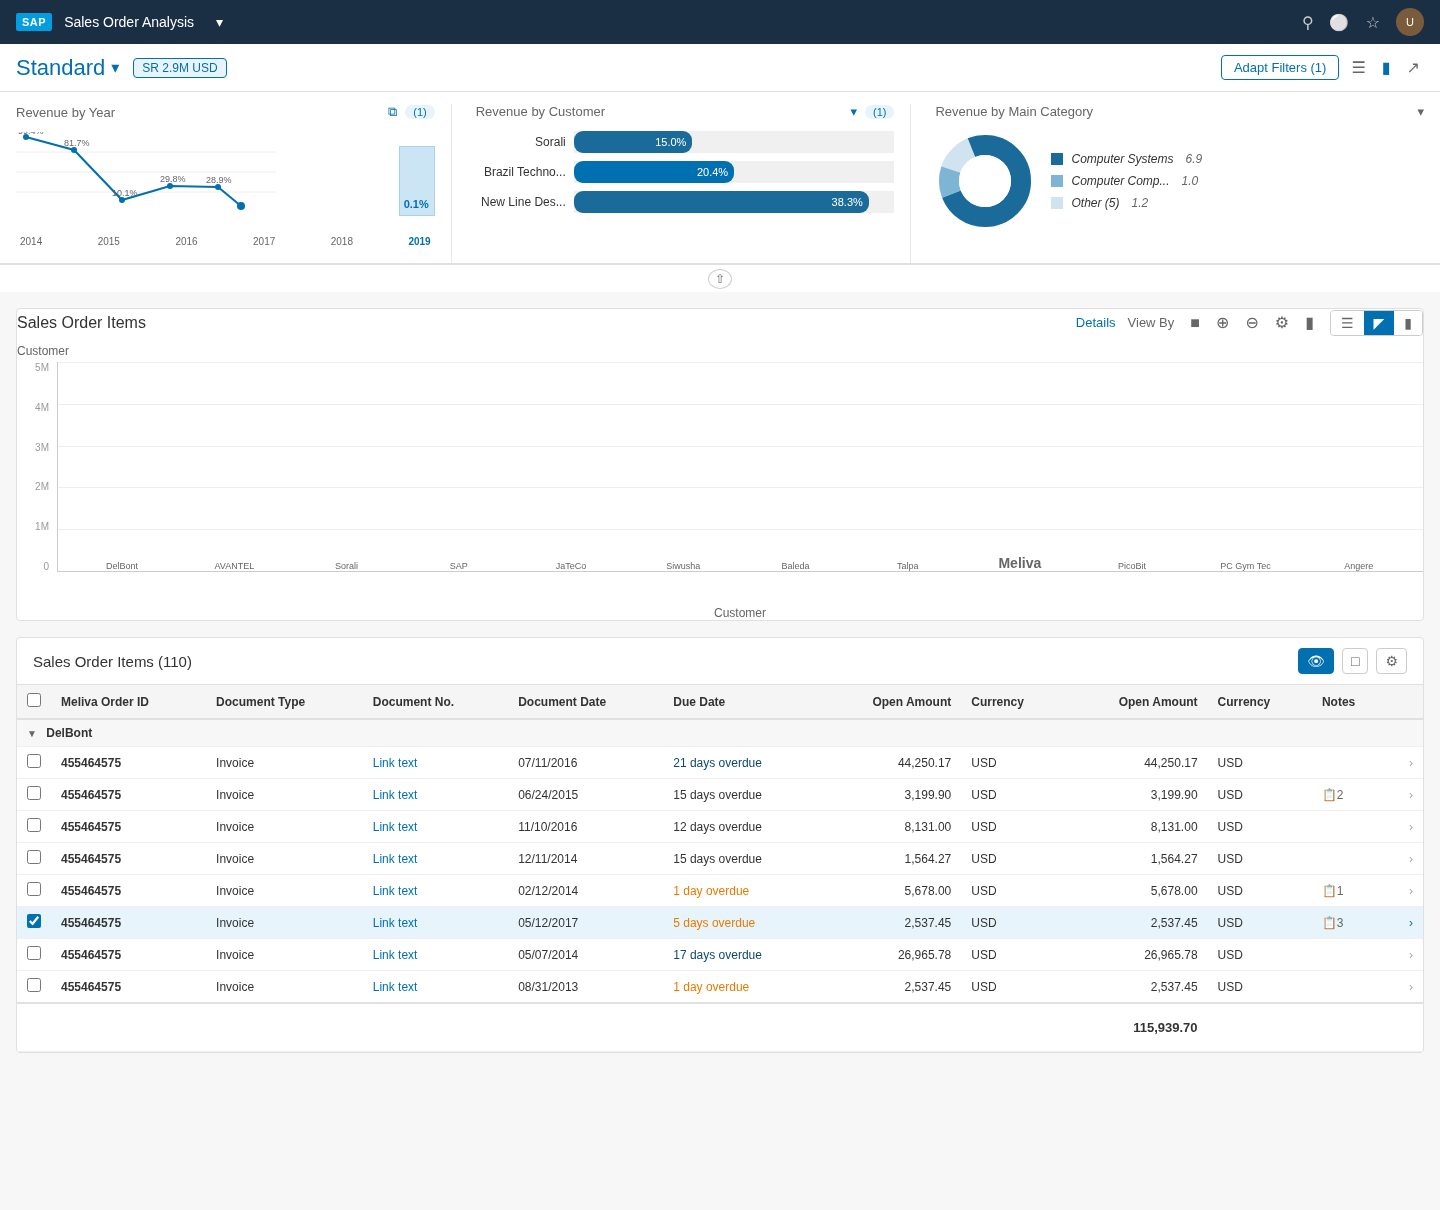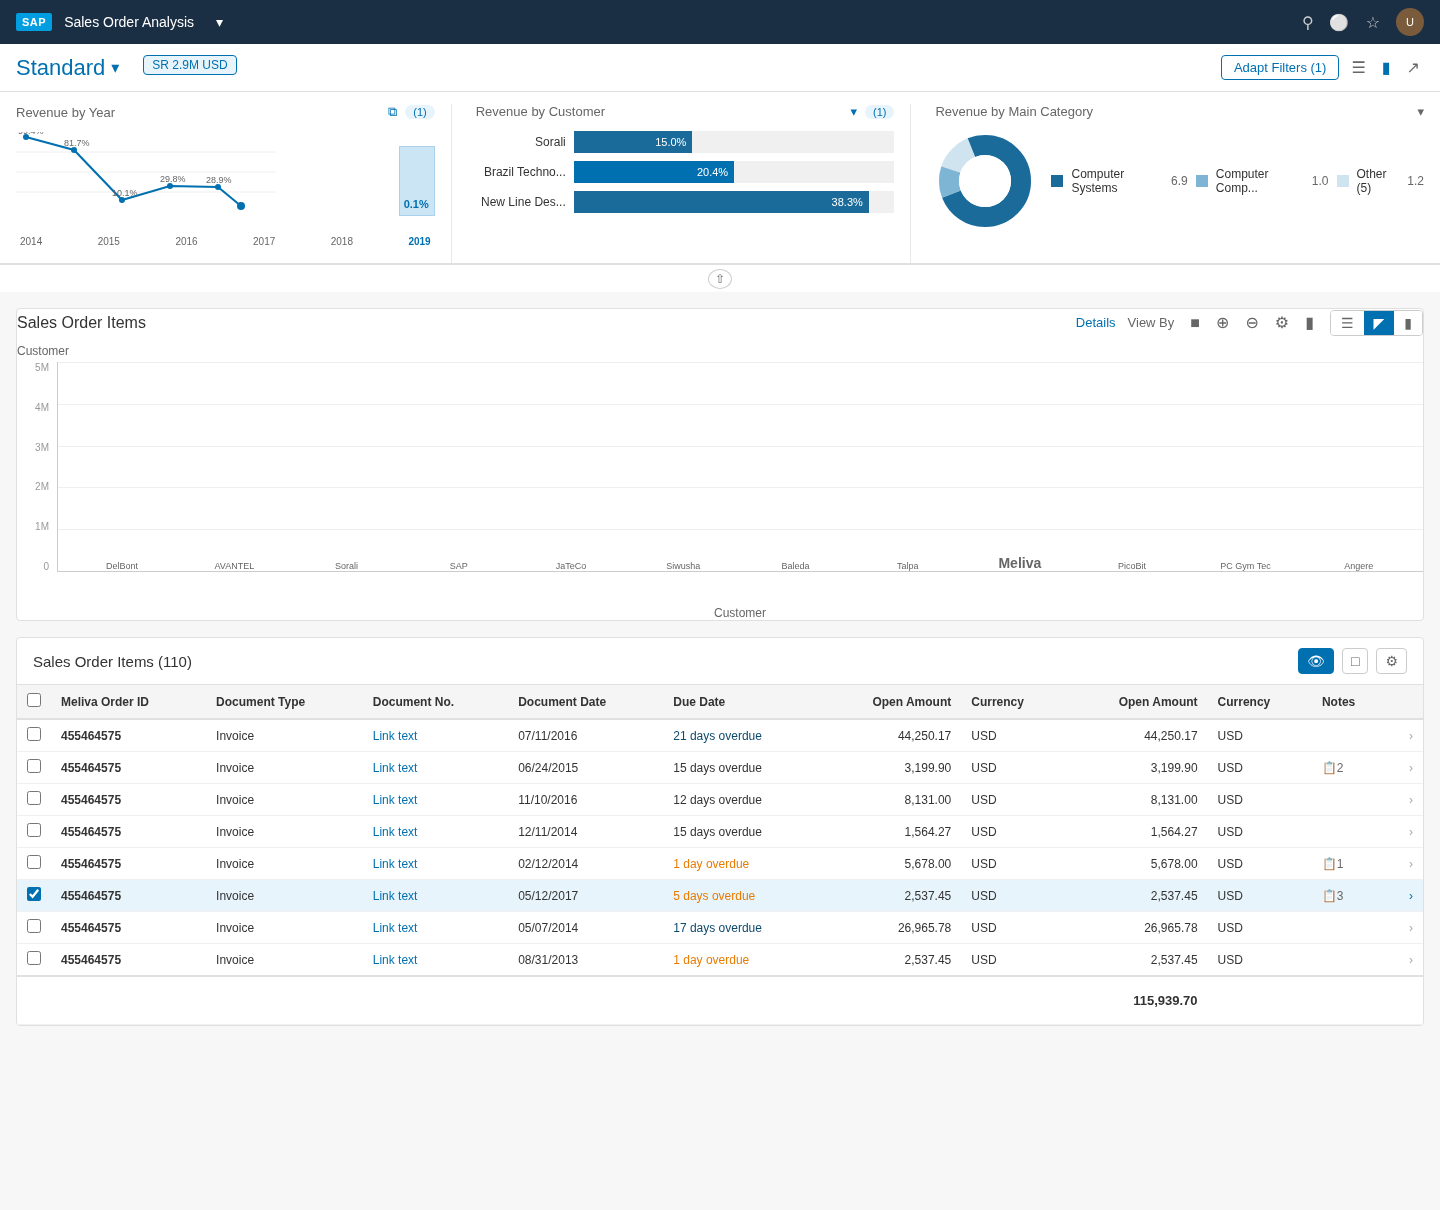--- a/index.html
+++ b/index.html
@@ -31,21 +31,21 @@
 
     
     .header-bar {
       background: white;
       padding: 10px 16px;
       display: flex;
       align-items: center;
       justify-content: space-between;
       border-bottom: 1px solid #e0e0e0;
     }
-    .header-left { display: flex; align-items: flex-start; gap: 24px; }
+    .header-left { display: flex; align-items: center; gap: 14px; }
     .view-title { font-size: 22px; color: #0070b1; font-weight: 400; display: flex; align-items: center; gap: 6px; }
     .sr-badge {
       background: #e8f4fb;
       border: 1px solid #0070b1;
       color: #0070b1;
       font-size: 12px;
       padding: 2px 8px;
       border-radius: 4px;
     }
     .header-right { display: flex; align-items: center; gap: 8px; }
@@ -112,28 +112,28 @@
       font-weight: bold;
       color: #0070b1;
       z-index: 2;
     }
 
     
     .bar-list { display: flex; flex-direction: column; gap: 8px; }
     .bar-row { display: flex; align-items: center; gap: 8px; }
     .bar-label { width: 90px; font-size: 12px; color: #333; text-align: right; flex-shrink: 0; white-space: nowrap; overflow: hidden; text-overflow: ellipsis; }
     .bar-track { flex: 1; height: 22px; background: #f0f0f0; position: relative; }
-    .bar-fill { height: 100%; background: #1a6b9a; display: flex; align-items: center; padding-right: 6px; justify-content: flex-end; }
+    .bar-fill { height: 100%; background: #1a6b9a; display: flex; align-items: center; padding-right: 6px; justify-content: flex-end; border-radius: 9px; }
     .bar-fill.highlighted { background: #0070b1; }
     .bar-value { font-size: 11px; color: white; font-weight: 500; }
 
     
     .donut-area { display: flex; align-items: center; gap: 16px; }
     .donut-wrapper { position: relative; width: 100px; height: 100px; }
-    .donut-legend { display: flex; gap: 8px; }
+    .donut-legend { display: flex; flex-direction: column; gap: 8px; font-style: italic; }
     .legend-item { display: flex; align-items: center; gap: 8px; font-size: 12px; }
     .legend-dot { width: 12px; height: 12px; flex-shrink: 0; }
     .legend-text { color: #333; }
     .legend-value { color: #666; margin-left: 4px; }
 
     
     .collapse-bar {
       text-align: center;
       padding: 6px;
       border-top: 1px solid #e0e0e0;
@@ -509,20 +509,26 @@
           <th class="right">Open Amount</th>
           <th>Currency</th>
           <th class="right">Open Amount</th>
           <th>Currency</th>
           <th>Notes</th>
           <th></th>
         </tr>
       </thead>
       <tbody>
 
+        <tr class="group-row">
+          <td colspan="12">
+            <span class="expand-icon">▼</span>
+            DelBont
+          </td>
+        </tr>
         <tr>
           <td class="checkbox-cell"><input type="checkbox" style=""></td>
           <td class="bold-id">455464575</td>
           <td>Invoice</td>
           <td><span class="link-text">Link text</span></td>
           <td>07/11/2016</td>
           <td class="overdue-red">21 days overdue</td>
           <td class="right">44,250.17</td>
           <td>USD</td>
           <td class="right">44,250.17</td>

